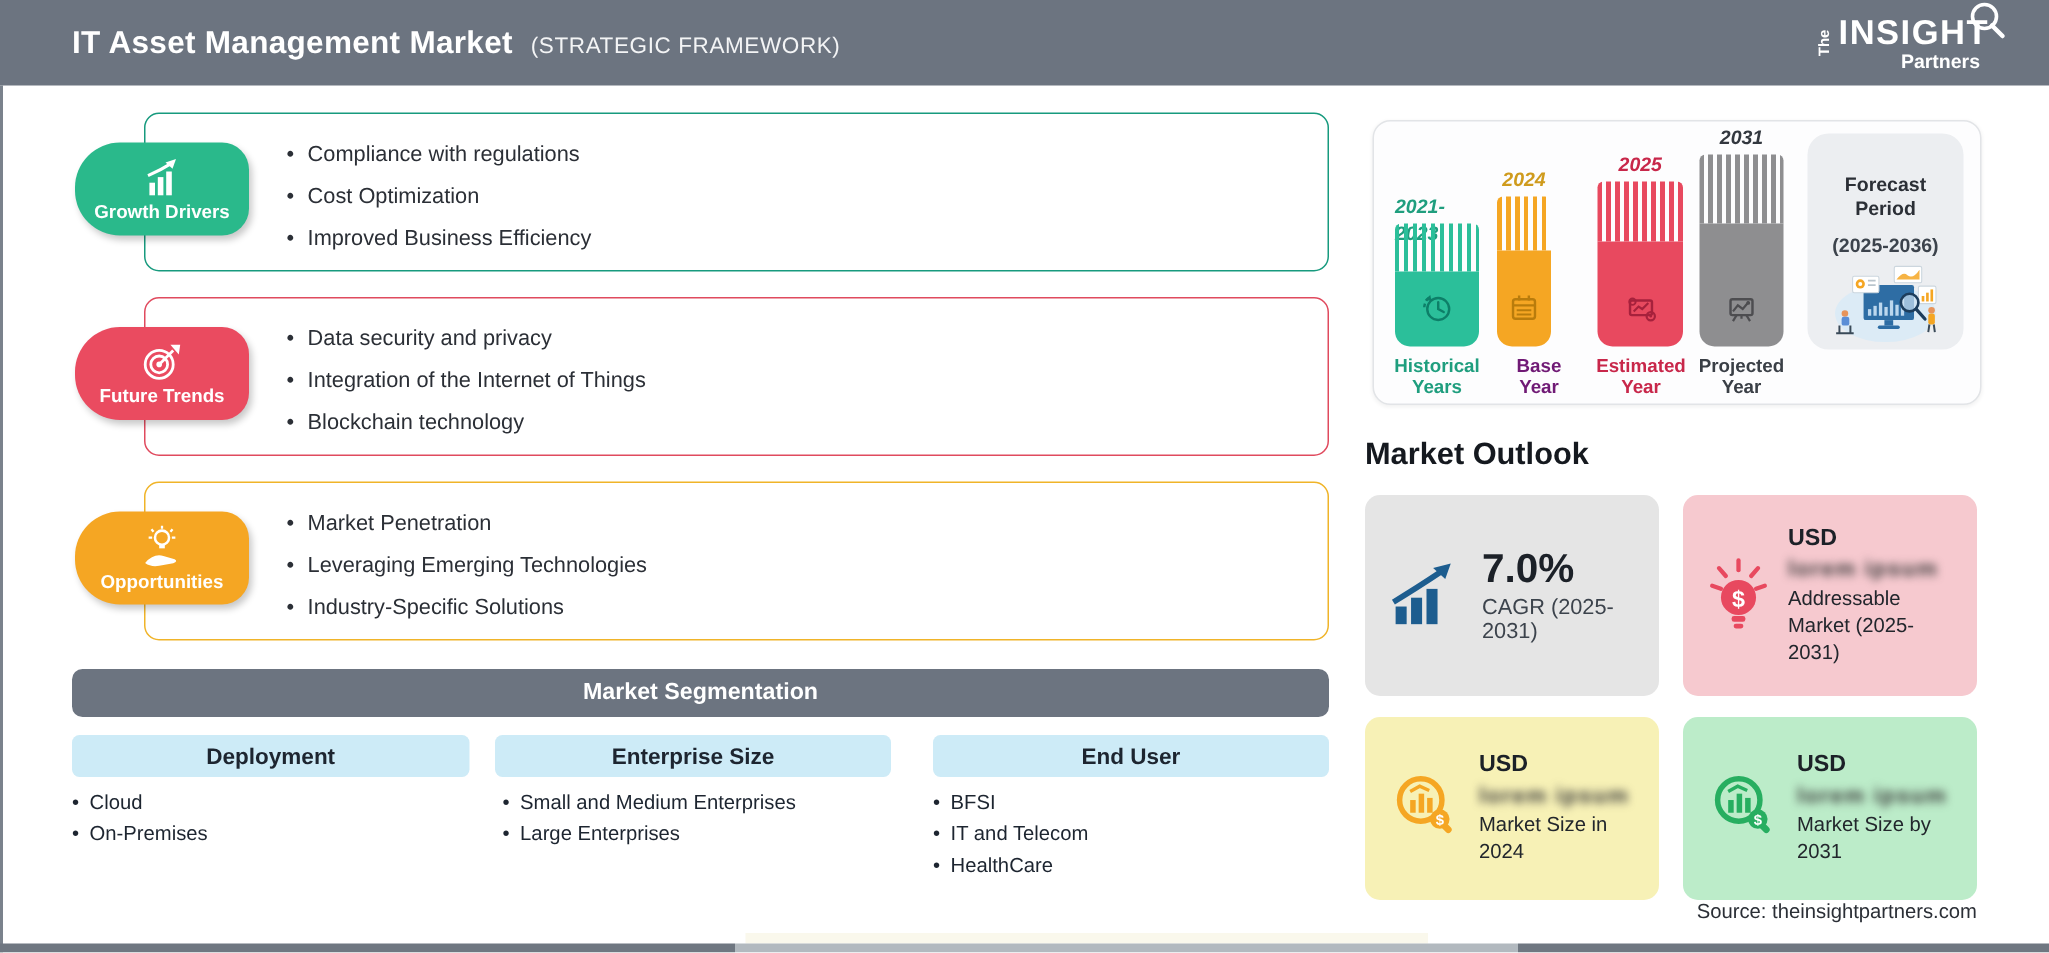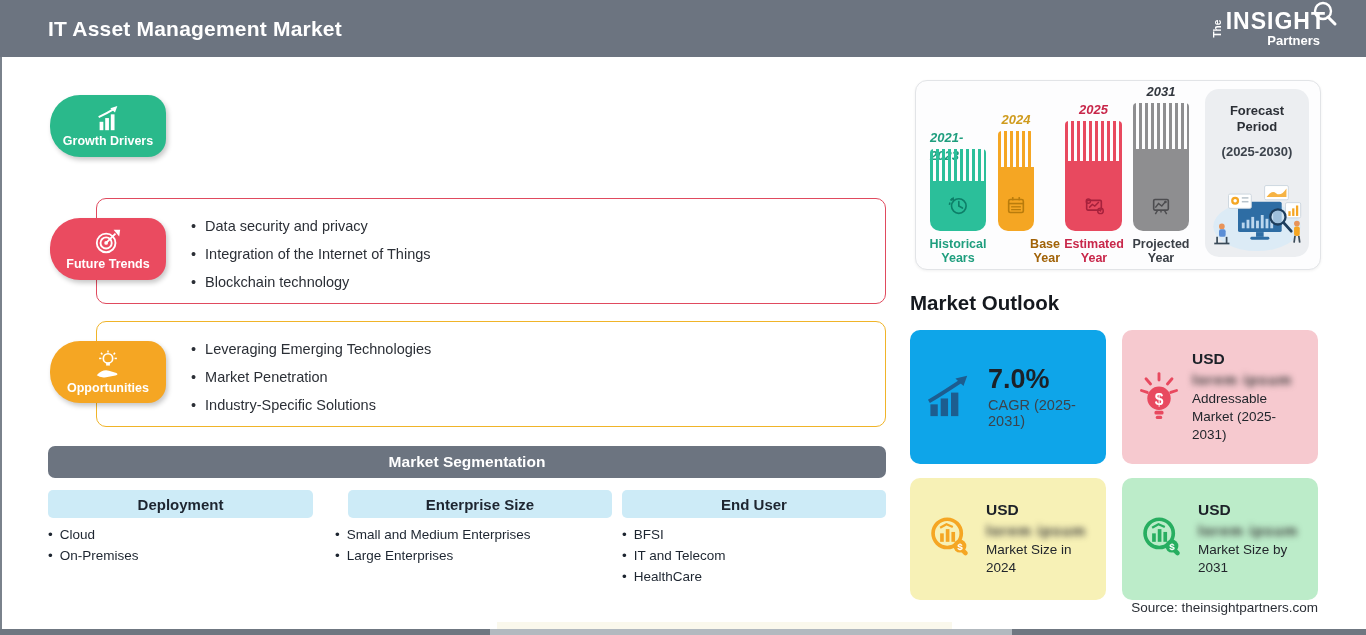--- a/index.html
+++ b/index.html
@@ -36,21 +36,21 @@
   .badge.g2{top:341px;background:#f5a623;}
   .badge-label{color:#fff;font-size:12.5px;font-weight:700;line-height:1;}
 
   
   .seg-bar{position:absolute;left:48px;top:446px;width:838px;height:32px;background:#6c7480;
     border-radius:7px;display:flex;align-items:center;justify-content:center;}
   .seg-bar span{color:#fff;font-size:15.5px;font-weight:700;}
   .seg-col-head{position:absolute;top:490px;height:28px;background:#cdebf7;border-radius:5px;
     display:flex;align-items:center;justify-content:center;font-size:15px;font-weight:700;color:#1d2530;}
   .seg-head-0{left:48px;width:265px;}
-  .seg-head-1{left:348px;width:264px;}
+  .seg-head-1{left:330px;width:264px;}
   .seg-head-2{left:622px;width:264px;}
   .seg-list{position:absolute;top:524px;margin:0;padding:0;list-style:none;}
   .seg-list-0{left:48px;}
   .seg-list-1{left:335px;}
   .seg-list-2{left:622px;}
   .seg-list li{font-size:13.5px;color:#1d2530;line-height:21px;}
   .seg-list li::before{content:"•";margin-right:7px;}
 
   
   .tpanel{position:absolute;left:915px;top:80px;width:404px;height:188px;background:#fdfdfe;
@@ -62,34 +62,34 @@
   .solid svg{position:absolute;left:50%;bottom:12px;transform:translateX(-50%);}
   .c-teal{--c:#2bbf9a;} .c-orange{--c:#f5a623;} .c-red{--c:#e8495f;} .c-gray{--c:#8e8e90;}
   .stripes{background:repeating-linear-gradient(90deg,var(--c) 0 3px,rgba(255,255,255,0) 3px 6px);}
   .solid{background:var(--c);}
   .tb0{left:14px;top:48px;width:56px;} .tb0 .stripes{height:32px;} .tb0 .solid{height:50px;}
   .tb1{left:82px;top:30px;width:36px;} .tb1 .stripes{height:36px;} .tb1 .solid{height:64px;}
   .tb2{left:149px;top:20px;width:57px;} .tb2 .stripes{height:40px;} .tb2 .solid{height:70px;}
   .tb3{left:217px;top:2px;width:56px;}  .tb3 .stripes{height:46px;} .tb3 .solid{height:82px;}
   .tlab{position:absolute;top:156px;text-align:center;font-size:12.5px;font-weight:700;line-height:1.15;}
   .tl0{left:2px;width:80px;color:#1f9e7e;}
-  .tl1{left:76px;width:68px;color:#a16207;text-align:right;}
+  .tl1{left:76px;width:68px;color:#701a75;}
   .tl2{left:143px;width:70px;color:#c8274a;}
   .tl3{left:212px;width:66px;color:#3a3f46;}
   .y0{color:#1f9e7e;} .y1{color:#cf9b1d;} .y2{color:#c8274a;} .y3{color:#33383f;}
-  .forecast{position:absolute;left:289px;top:8px;width:104px;height:168px;background:#eceef1;
-    border-radius:14px;display:flex;flex-direction:column;align-items:center;padding-top:14px;box-sizing:border-box;}
+  .forecast{position:absolute;left:289px;top:8px;width:104px;height:144px;background:#eceef1;
+    border-radius:14px;display:flex;flex-direction:column;align-items:center;padding-top:26px;box-sizing:border-box;}
   .fc-line{font-size:13px;font-weight:700;color:#2b2f36;line-height:1.25;}
   .fc-range{font-size:13px;font-weight:700;color:#3c434c;margin-top:8px;}
   .fc-illu{margin-top:auto;margin-bottom:4px;}
 
   
   .mo-head{position:absolute;left:910px;top:291px;font-size:20.5px;font-weight:800;color:#15191f;}
   .card{position:absolute;border-radius:10px;box-sizing:border-box;display:flex;align-items:center;gap:12px;padding:14px 12px 14px 16px;}
-  .card1{left:910px;top:330px;width:196px;height:134px;background:#0ea5e9;}
+  .card1{left:910px;top:330px;width:196px;height:134px;background:#e5e5e5;}
   .card2{left:1122px;top:330px;width:196px;height:134px;background:#f6c9cf;}
   .card3{left:910px;top:478px;width:196px;height:122px;background:#f7f1b6;}
   .card4{left:1122px;top:478px;width:196px;height:122px;background:#bcecc9;}
   .card-icon{flex:0 0 auto;}
   .card-text{display:flex;flex-direction:column;}
   .big-val{font-size:27px;font-weight:800;color:#1c2128;line-height:1.05;}
   .big-sub{font-size:14.5px;color:#3c434c;margin-top:3px;}
   .usd{font-size:15.5px;font-weight:800;color:#1c2128;}
   .blurval{font-size:15px;font-weight:700;color:#3a3a3a;letter-spacing:1px;filter:blur(3px);margin:3px 0 2px;}
   .card-label{font-size:13.5px;color:#22262c;line-height:1.35;}
@@ -104,34 +104,42 @@
   .strip.s3{left:1012px;width:354px;background:#6f7781;}
 </style>
 </head>
 <body>
 
 <div class="stage">
 
   <div class="header">
     <div class="h-title-wrap">
       <span class="h-title">IT Asset Management Market</span>
+      <span class="h-sub">(STRATEGIC FRAMEWORK)</span>
     </div>
     <div class="logo">
       <span class="logo-the">The</span>
       <span class="logo-col">
         <span class="logo-insight">INSIGHT</span>
         <span class="logo-partners">Partners</span>
       </span>
       <svg class="logo-lens" width="30" height="30" viewBox="0 0 30 30">
         <circle cx="13" cy="11" r="8" fill="none" stroke="#fff" stroke-width="2.4"></circle>
         <line x1="18" y1="17" x2="25" y2="24" stroke="#fff" stroke-width="3" stroke-linecap="round"></line>
       </svg>
     </div>
   </div>
 
+  <div class="fw-box b0">
+    <ul class="fw-list">
+      <li>Compliance with regulations</li>
+      <li>Cost Optimization</li>
+      <li>Improved Business Efficiency</li>
+    </ul>
+  </div>
   <div class="badge g0">
     <svg width="30" height="28" viewBox="0 0 32 30">
       <rect x="7" y="18" width="4" height="9" fill="#fff"></rect>
       <rect x="13" y="14" width="4" height="13" fill="#fff"></rect>
       <rect x="19" y="10" width="4" height="17" fill="#fff"></rect>
       <path d="M6 13 Q15 9 23 4" stroke="#fff" stroke-width="2.2" fill="none"></path>
       <polygon points="26,1 18.5,3.5 23.5,8" fill="#fff"></polygon>
     </svg>
     <span class="badge-label">Growth Drivers</span>
   </div>
@@ -149,22 +157,22 @@
       <circle cx="14" cy="16" r="6" fill="none" stroke="#fff" stroke-width="2"></circle>
       <circle cx="14" cy="16" r="2" fill="#fff"></circle>
       <line x1="14" y1="16" x2="24" y2="6" stroke="#fff" stroke-width="2"></line>
       <polygon points="22,2 29,2 28,9" fill="#fff"></polygon>
     </svg>
     <span class="badge-label">Future Trends</span>
   </div>
 
   <div class="fw-box b2">
     <ul class="fw-list">
+      <li>Market Penetration</li>
       <li>Leveraging Emerging Technologies</li>
-      <li>Market Penetration</li>
       <li>Industry-Specific Solutions</li>
     </ul>
   </div>
   <div class="badge g2">
     <svg width="30" height="30" viewBox="0 0 32 32">
       <circle cx="16" cy="9" r="5" fill="none" stroke="#fff" stroke-width="1.8"></circle>
       <rect x="14" y="13.6" width="4" height="3" fill="#fff"></rect>
       <line x1="16" y1="0.5" x2="16" y2="2.6" stroke="#fff" stroke-width="1.6"></line>
       <line x1="8.5" y1="3" x2="10" y2="4.8" stroke="#fff" stroke-width="1.6"></line>
       <line x1="23.5" y1="3" x2="22" y2="4.8" stroke="#fff" stroke-width="1.6"></line>
@@ -264,21 +272,21 @@
       <span>Year</span>
     </div>
     <div class="tlab tl3">
       <span>Projected</span><br>
       <span>Year</span>
     </div>
 
     <div class="forecast">
       <span class="fc-line">Forecast</span>
       <span class="fc-line">Period</span>
-      <span class="fc-range">(2025-2030)</span>
+      <span class="fc-range">(2025-2036)</span>
       <svg class="fc-illu" width="96" height="76" viewBox="0 0 100 80">
         <ellipse cx="50" cy="52" rx="46" ry="26" fill="#dcebf6"></ellipse>
         <rect x="30" y="26" width="46" height="32" rx="2" fill="#2e6da4"></rect>
         <rect x="34" y="48" width="3" height="6" fill="#bcd7ee"></rect>
         <rect x="39" y="45" width="3" height="9" fill="#bcd7ee"></rect>
         <rect x="44" y="42" width="3" height="12" fill="#bcd7ee"></rect>
         <rect x="49" y="46" width="3" height="8" fill="#bcd7ee"></rect>
         <rect x="54" y="40" width="3" height="14" fill="#bcd7ee"></rect>
         <rect x="59" y="44" width="3" height="10" fill="#bcd7ee"></rect>
         <rect x="64" y="38" width="3" height="16" fill="#bcd7ee"></rect>

